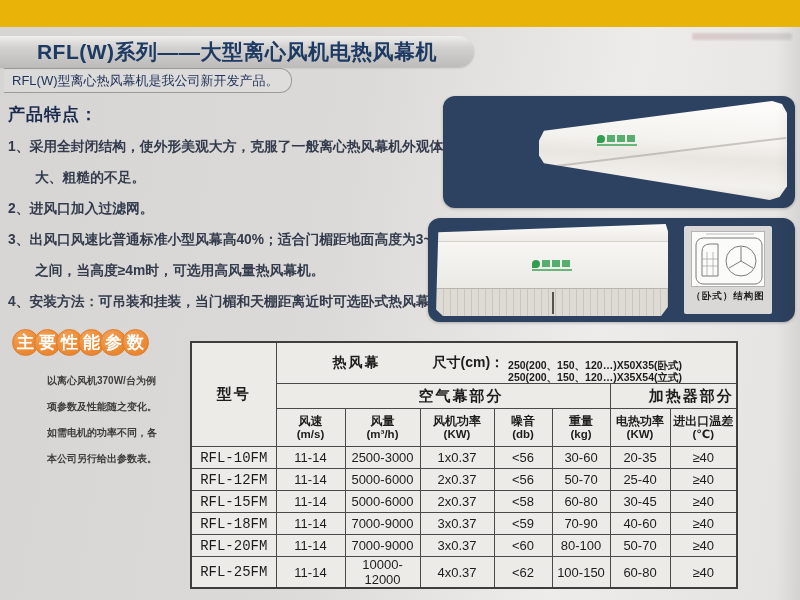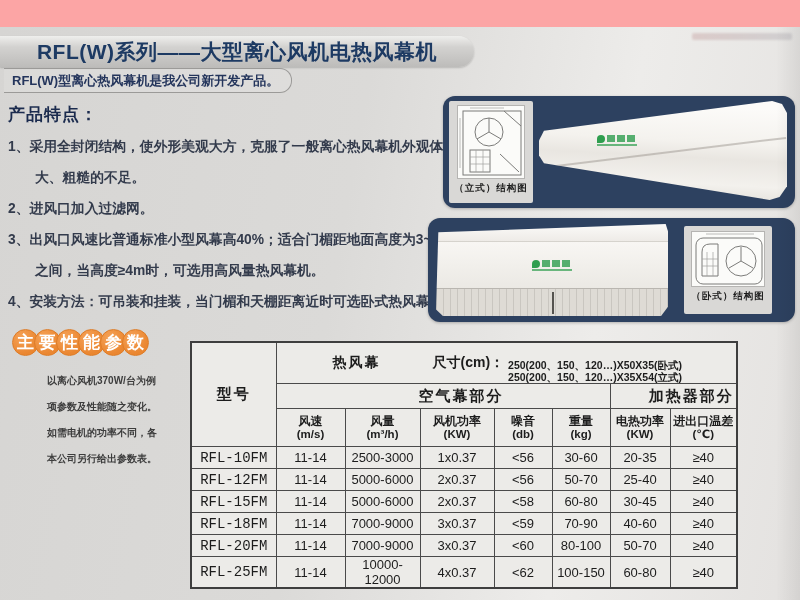--- a/index.html
+++ b/index.html
@@ -1,35 +1,35 @@
 <!DOCTYPE html>
 <html><head>
 <meta charset="utf-8">
 <style>
   * { margin:0; padding:0; box-sizing:border-box; }
   html,body { width:800px; height:600px; }
   body { font-family:"Liberation Sans","DejaVu Sans",sans-serif; background:#ffffff; overflow:hidden; }
 
-  .photo { position:relative; width:800px; height:484px; background:#fca5a5; }
+  .photo { position:relative; width:800px; height:484px; background:#eab308; }
   .page  { position:absolute; left:0; top:27px; width:800px; height:573px;
            background:linear-gradient(100deg,#d6d5d3 0%,#dbdad8 42%,#edecea 72%,#e4e2e0 100%); }
   .edge-shade { position:absolute; right:0; top:0; width:24px; height:100%;
            background:linear-gradient(90deg,rgba(0,0,0,0) 0%,rgba(0,0,0,0.07) 100%); }
 
   
   .title-banner { position:absolute; left:0; top:9px; width:474px; height:31px;
            background:linear-gradient(180deg,#efefed 0%,#d3d2d0 35%,#bdbcba 100%);
            border-radius:0 16px 16px 0; box-shadow:0 1px 2px rgba(0,0,0,0.18);
            display:flex; align-items:center; justify-content:center; }
   .title-banner h1 { font-size:21px; font-weight:bold; color:#1d3a63; letter-spacing:0.5px; white-space:nowrap; }
 
   .subtitle-box { position:absolute; left:4px; top:41px; height:25px; padding:0 12px 0 8px;
            border:1.5px solid #9b9a98; border-left:none; border-radius:0 12px 12px 0;
            display:flex; align-items:center; background:rgba(255,255,255,0.12); }
-  .subtitle-box span { font-size:13px; font-weight:bold; color:#24355c; white-space:nowrap; }
+  .subtitle-box span { font-size:13px; font-weight:normal; color:#24355c; white-space:nowrap; }
 
   .cutoff-mark { position:absolute; left:692px; top:6px; width:100px; height:7px; border-radius:2px;
            background:linear-gradient(90deg,rgba(150,70,70,0.35),rgba(110,110,125,0.35));
            filter:blur(1px); opacity:0.55; }
 
   
   .features { position:absolute; left:8px; top:76px; width:452px; }
   .features-heading { font-size:17px; font-weight:bold; color:#1b2b4e; margin-bottom:5px; letter-spacing:1px; }
   .feature-item { font-size:13.8px; font-weight:bold; color:#333b4c; line-height:31px;
            white-space:pre-line; padding-left:27px; text-indent:-27px; }
@@ -124,41 +124,20 @@
       <div class="features-heading">产品特点：</div>
       <div class="feature-item">1、采用全封闭结构，使外形美观大方，克服了一般离心热风幕机外观体积
 大、粗糙的不足。</div>
       <div class="feature-item">2、进风口加入过滤网。</div>
       <div class="feature-item">3、出风口风速比普通标准小型风幕高40%；适合门楣距地面高度为3~4m
 之间，当高度≥4m时，可选用高风量热风幕机。</div>
       <div class="feature-item">4、安装方法：可吊装和挂装，当门楣和天棚距离近时可选卧式热风幕机</div>
     </div>
 
     <div class="panel panel-1">
-      <div class="inset inset-1">
-        <div class="diagram-card card-1">
-          <svg width="68" height="74" viewBox="0 0 68 74">
-            <rect class="ln" x="5" y="5" width="58" height="64"></rect>
-            <line class="ln" x1="46" y1="5" x2="63" y2="20"></line>
-            <circle class="ln" cx="31" cy="26" r="14"></circle>
-            <line class="ln" x1="31" y1="26" x2="31" y2="12"></line>
-            <line class="ln" x1="31" y1="26" x2="19" y2="33"></line>
-            <line class="ln" x1="31" y1="26" x2="43" y2="33"></line>
-            <rect class="ln" x="12" y="44" width="20" height="22"></rect>
-            <line class="lt" x1="18" y1="44" x2="18" y2="66"></line>
-            <line class="lt" x1="25" y1="44" x2="25" y2="66"></line>
-            <line class="lt" x1="12" y1="51" x2="32" y2="51"></line>
-            <line class="lt" x1="12" y1="58" x2="32" y2="58"></line>
-            <line class="ln" x1="42" y1="48" x2="61" y2="66"></line>
-            <line class="lt" x1="12" y1="2" x2="46" y2="2"></line>
-            <line class="lt" x1="2" y1="12" x2="2" y2="62"></line>
-          </svg>
-        </div>
-        <div class="diagram-label">（立式）结构图</div>
-      </div>
       <div class="unit-a">
         <div class="crease-a"></div>
         <div class="logo logo-a">
           <div class="logo-row">
             <span class="leaf"></span>
             <span class="logo-block"></span>
             <span class="logo-block"></span>
             <span class="logo-block"></span>
           </div>
           <div class="logo-underline"></div>

